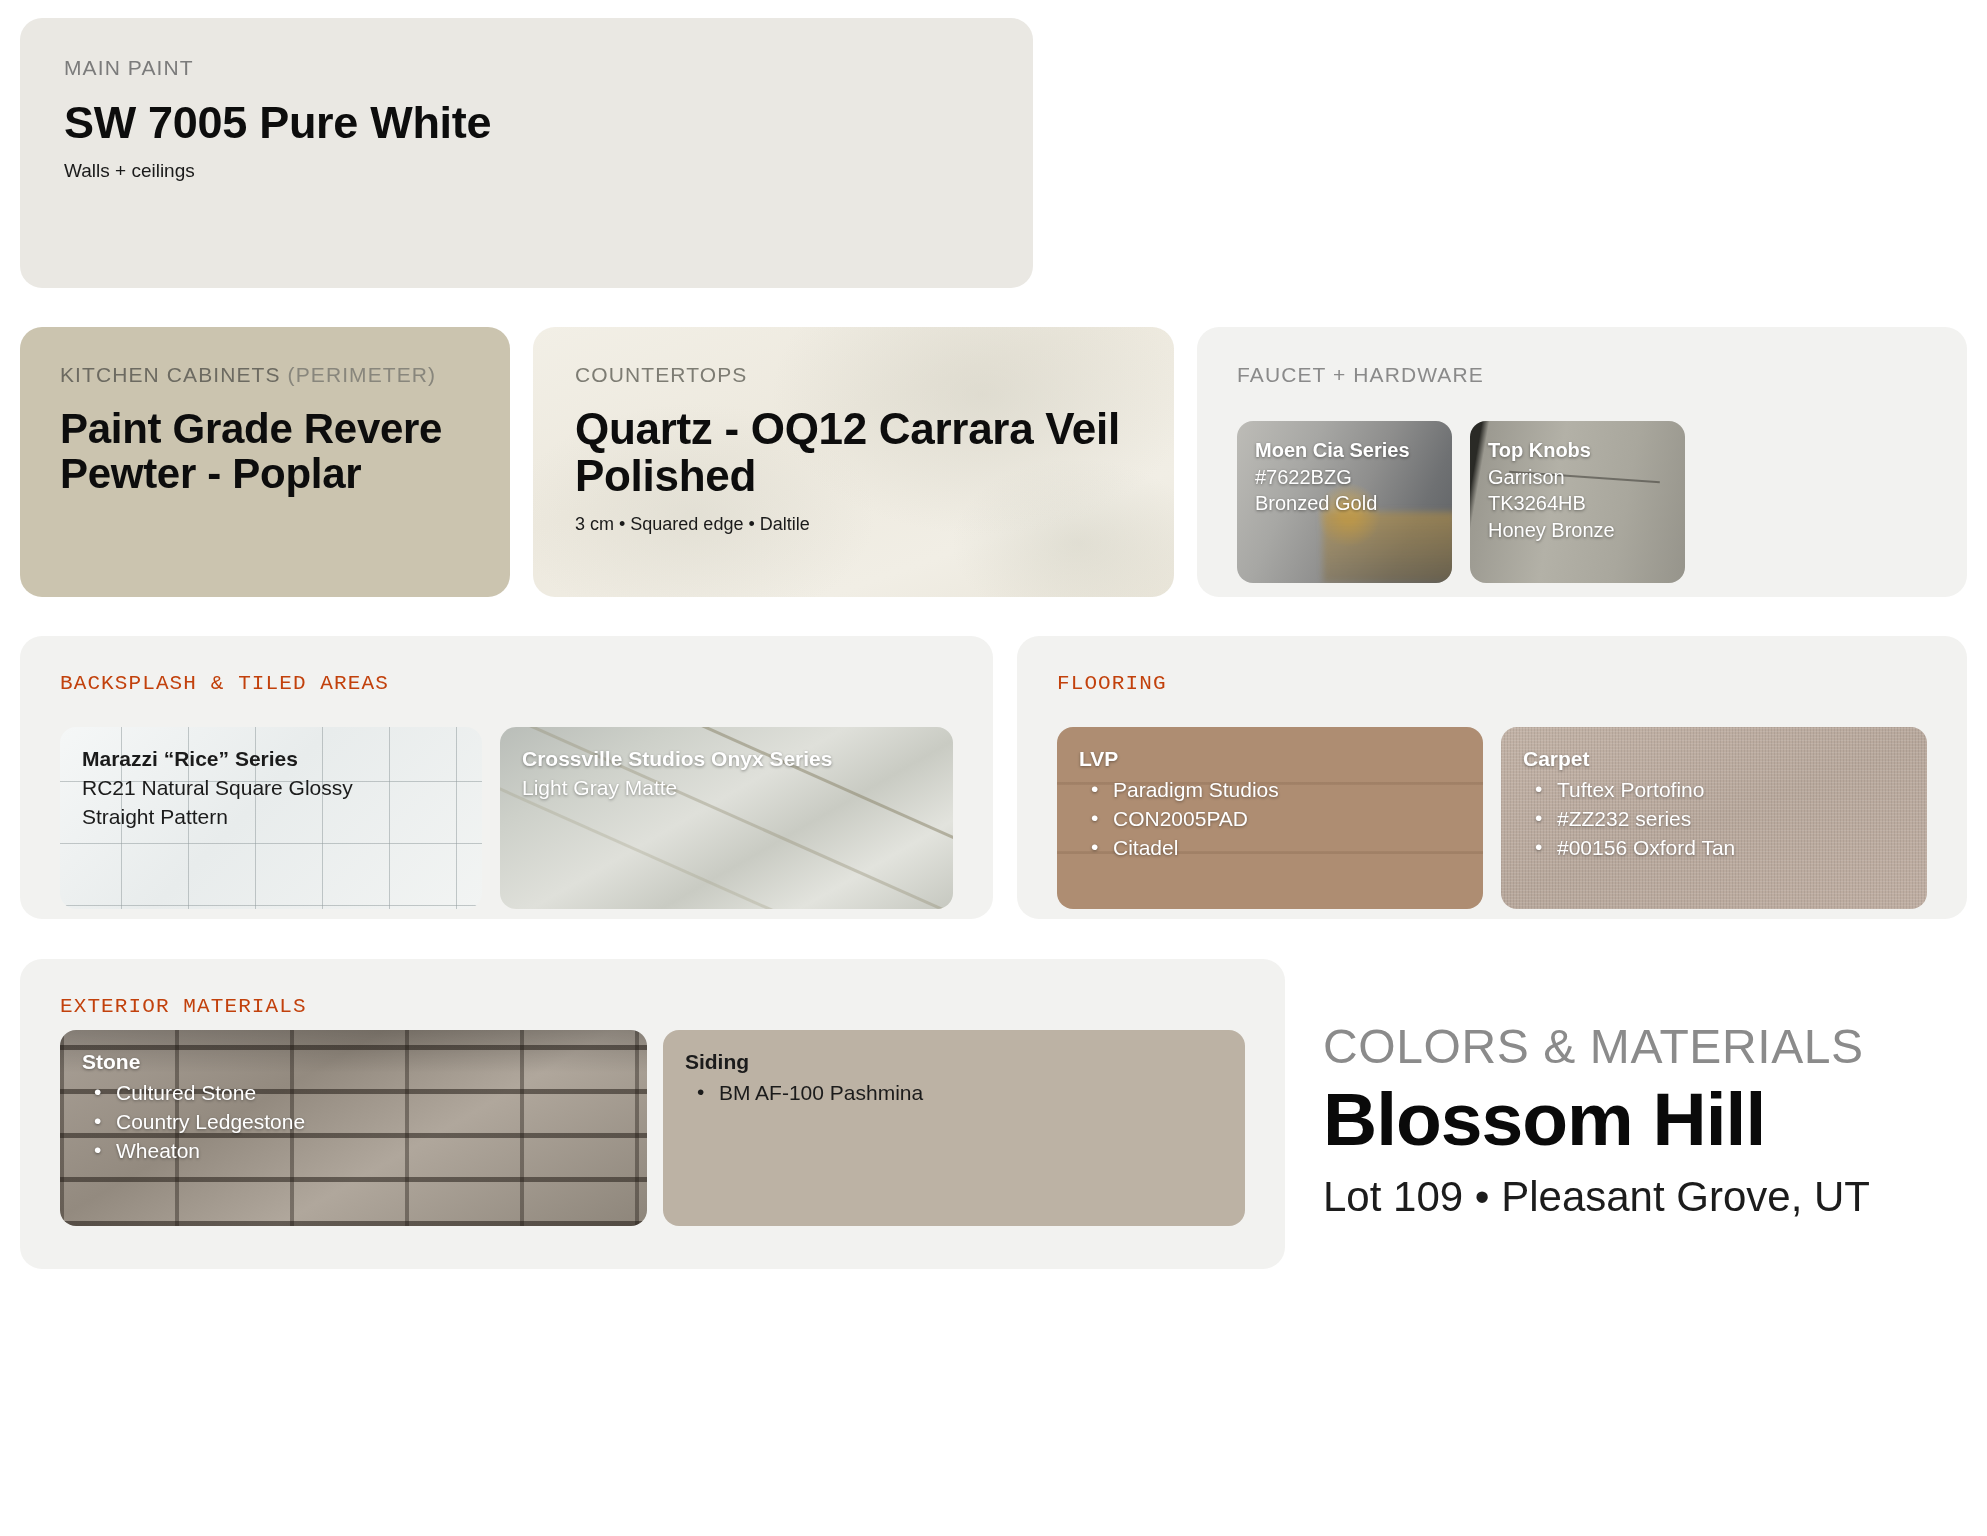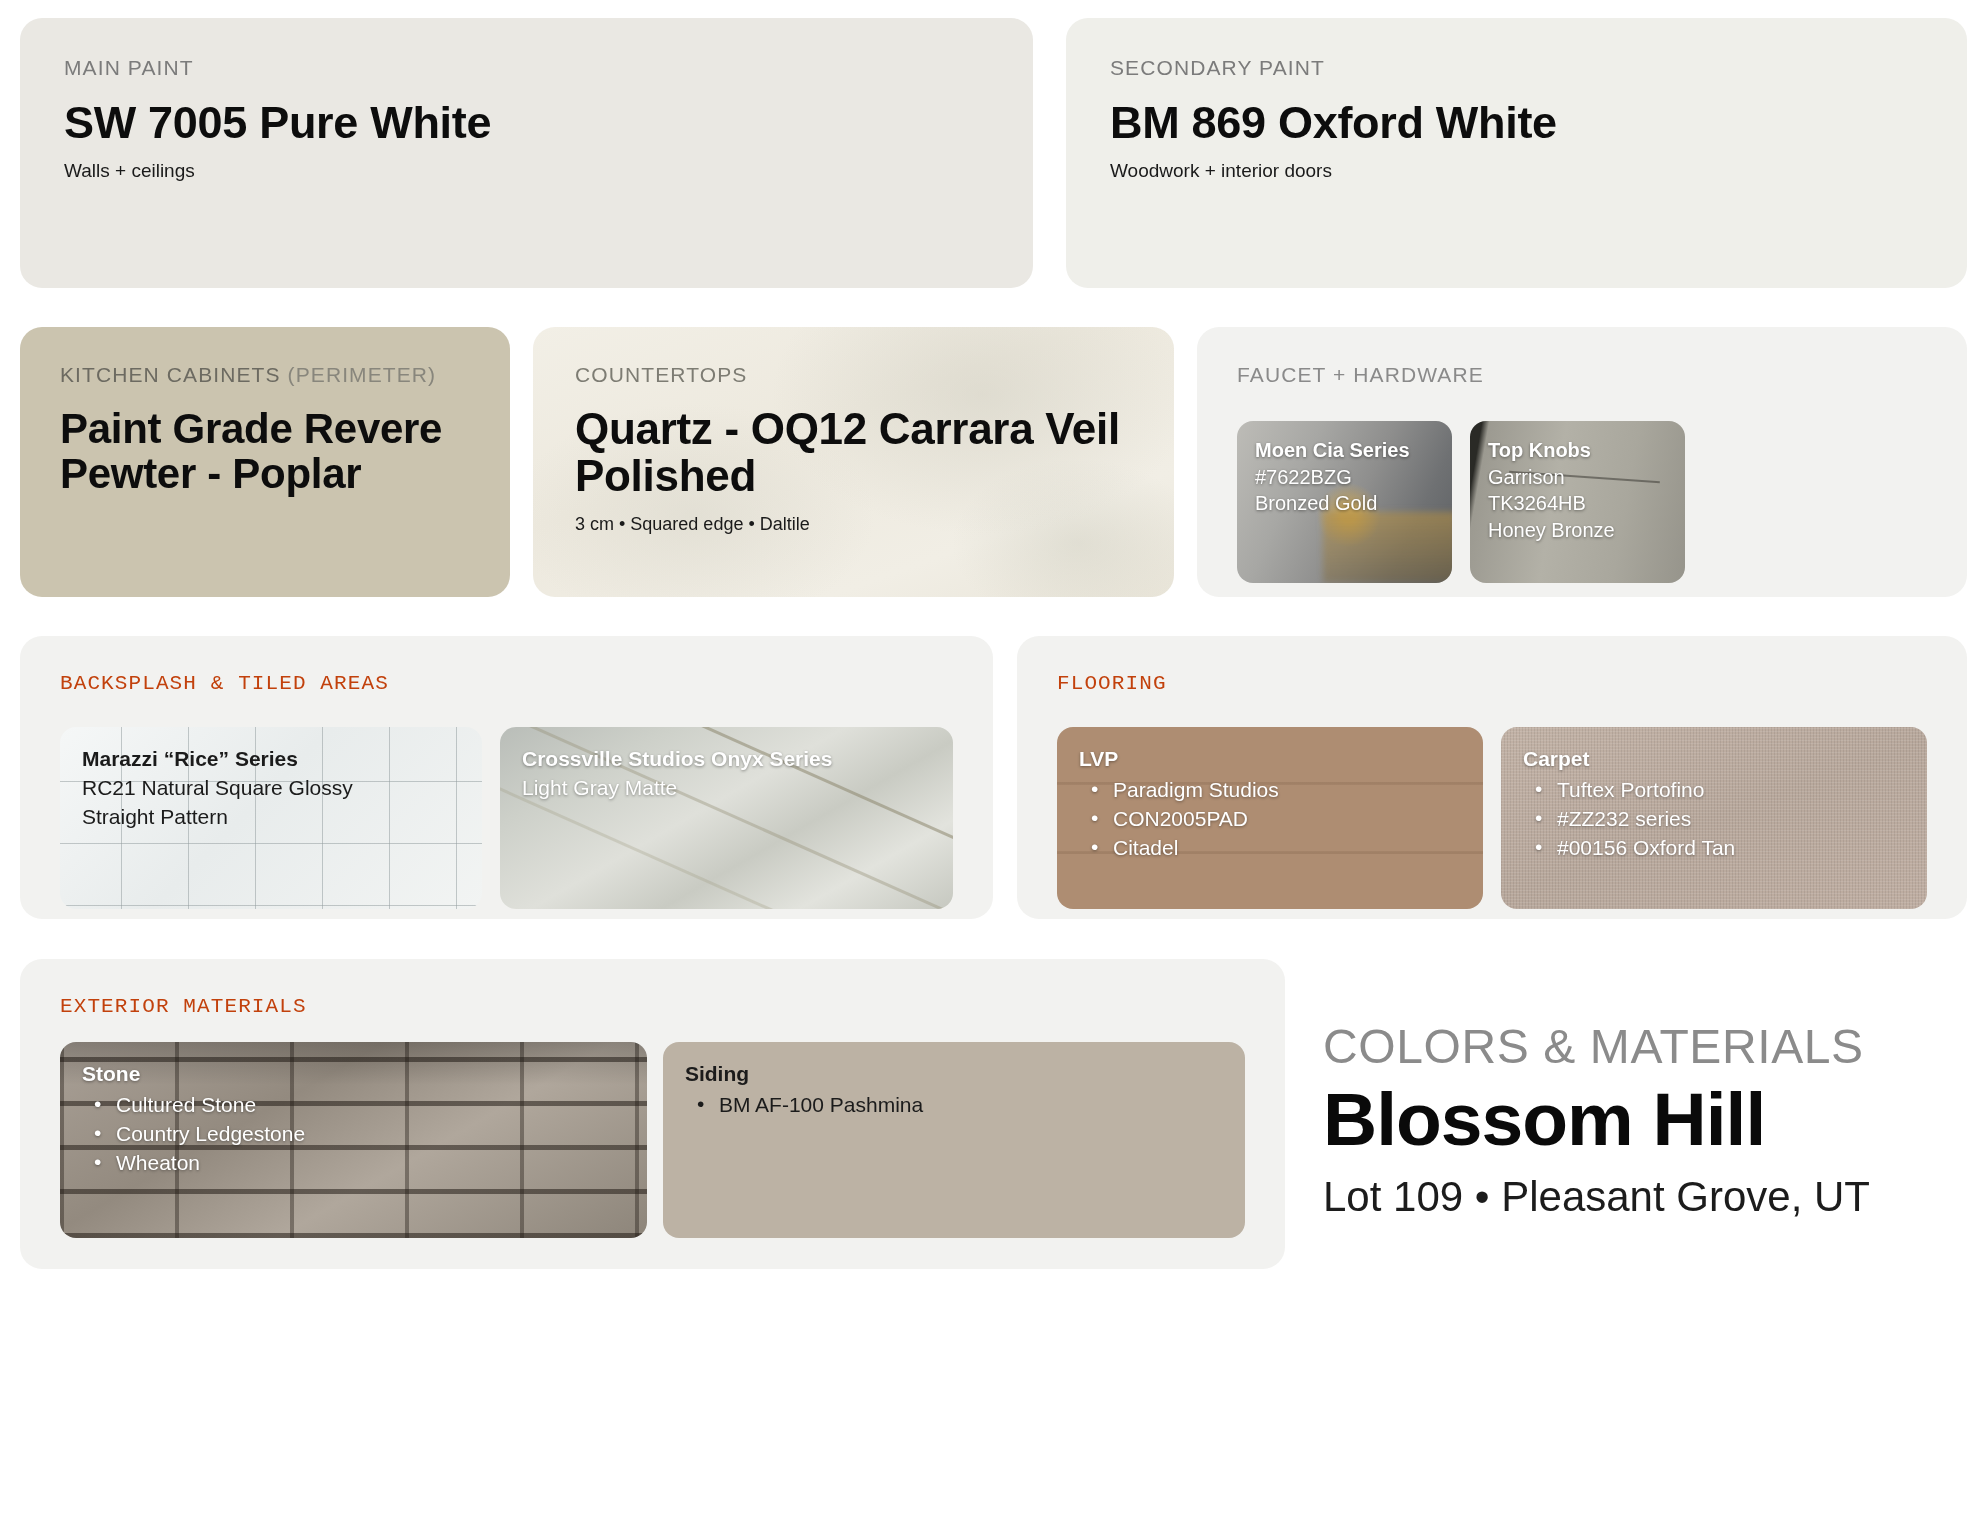--- a/index.html
+++ b/index.html
@@ -231,21 +231,21 @@
   }
 
   
   .row4 {
     display: flex;
     gap: 24px;
     margin-top: 40px;
     height: 310px;
   }
   .exterior { width: 1265px; }
-  .ext-row { display:flex; gap:16px; margin-top:24px; }
+  .ext-row { display:flex; gap:16px; margin-top:12px; }
   .sw-stone {
     width: 605px; height: 196px;
     background:
       linear-gradient(180deg, rgba(0,0,0,.22), transparent 22%),
       repeating-linear-gradient(0deg, rgba(35,28,22,.55) 0 5px, transparent 5px 44px),
       repeating-linear-gradient(90deg, rgba(35,28,22,.40) 0 4px, transparent 4px 115px),
       linear-gradient(150deg,#a9a096 0%,#938a7f 35%,#b0a79c 60%,#8d857a 100%);
   }
   .sw-siding {
     width: 600px; height: 196px;
@@ -285,25 +285,20 @@
 <div class="board">
 
   <div class="row1">
 
     <div class="card paint-main">
       <div class="eyebrow">MAIN PAINT</div>
       <div class="bigname">SW 7005 Pure White</div>
       <div class="note">Walls + ceilings</div>
     </div>
 
-    <div class="card paint-secondary">
-      <div class="eyebrow">SECONDARY PAINT</div>
-      <div class="bigname">BM 869 Oxford White</div>
-      <div class="note">Woodwork + interior doors</div>
-    </div>
 
   </div>
 
   <div class="row2">
 
     <div class="card cabinets">
       <div class="eyebrow"><span>KITCHEN CABINETS</span> <span class="sub">(PERIMETER)</span></div>
       <div class="bigname">Paint Grade Revere Pewter - Poplar</div>
     </div>
 

